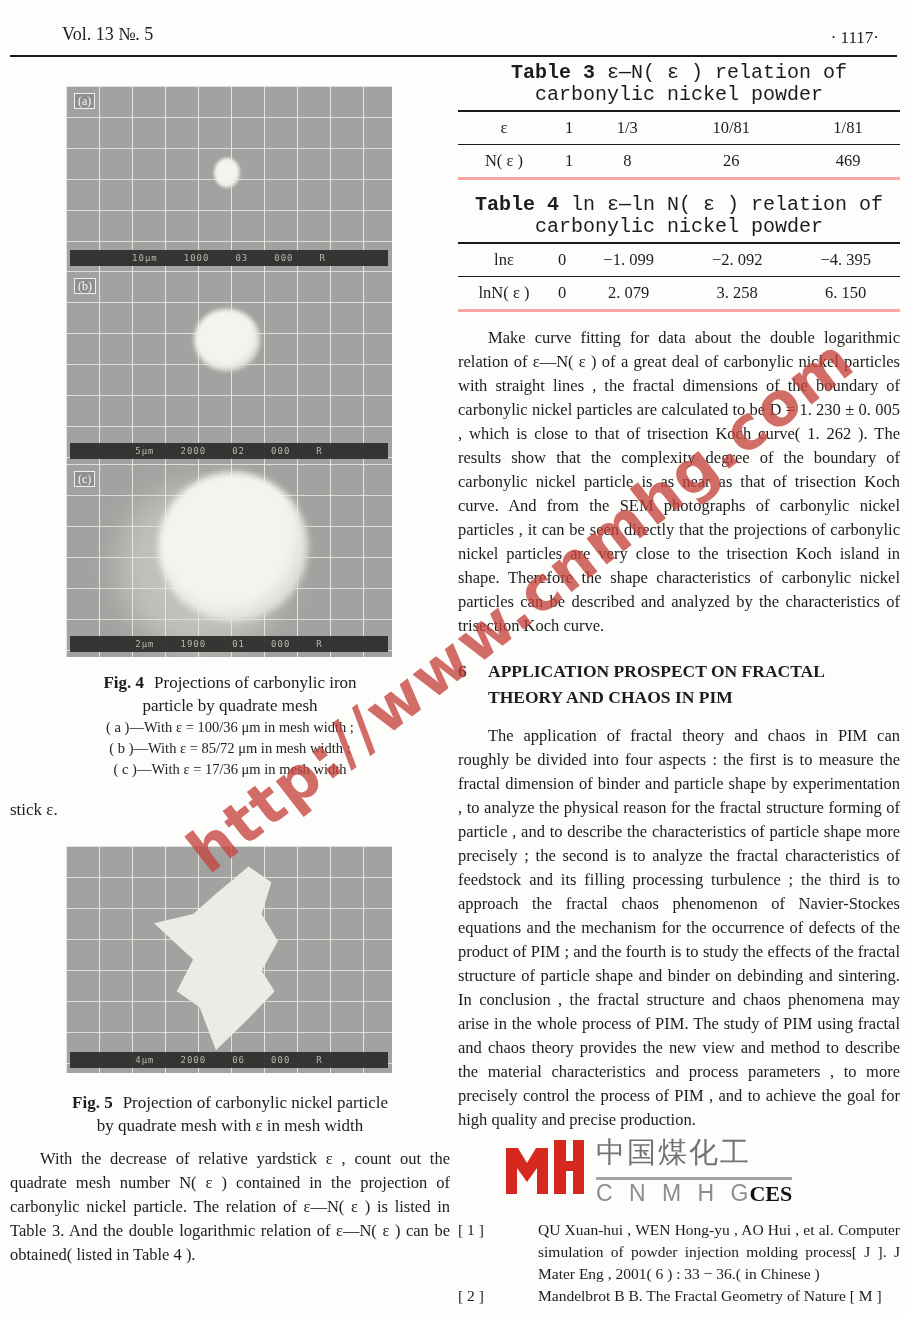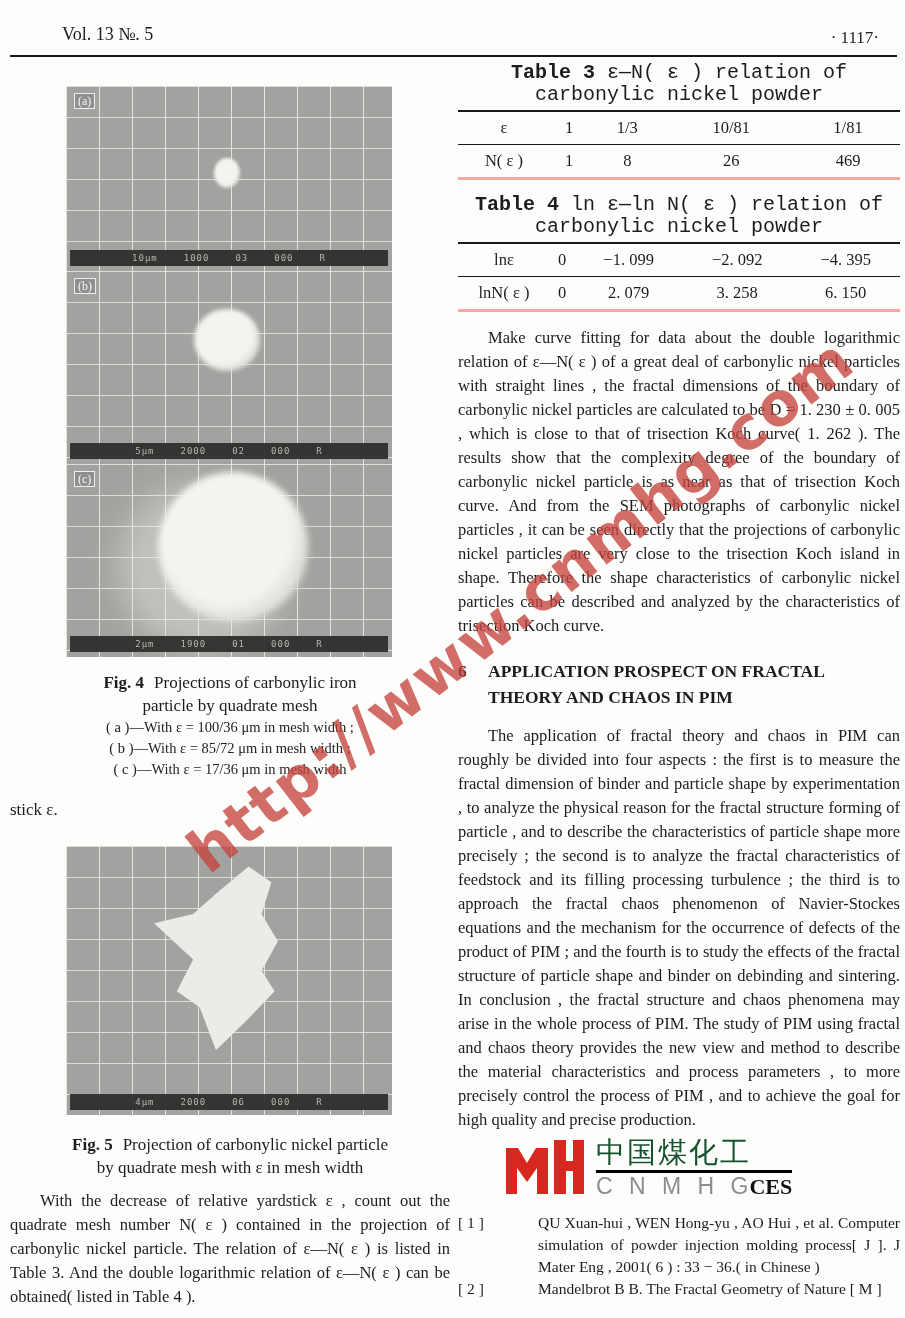--- a/index.html
+++ b/index.html
@@ -24,21 +24,21 @@
   
   .photo-stack { margin-left:56px; width:326px; margin-top:24px; }
   .sem {
     position:relative; width:326px; overflow:hidden;
     background-color:#a2a2a0;
     background-image:
       repeating-linear-gradient(to right,  rgba(245,245,240,.8) 0 1px, rgba(0,0,0,0) 1px 33px),
       repeating-linear-gradient(to bottom, rgba(245,245,240,.7) 0 1px, rgba(0,0,0,0) 1px 31px);
   }
   .sem.pa { height:185px; } .sem.pb { height:193px; } .sem.pc { height:193px; }
-  .sem.f5 { height:269px; }
+  .sem.f5 { height:227px; }
   .sem-label {
     position:absolute; left:8px; top:7px; z-index:3;
     color:#f6f6f2; border:1px solid rgba(255,255,255,.85);
     font-size:12px; line-height:14px; padding:0 3px; background:rgba(120,120,118,.45);
   }
   .blob { position:absolute; background:radial-gradient(ellipse at 45% 40%, #f4f4ee 0 55%, #d8d8d2 75%, rgba(216,216,210,0) 100%); border-radius:50%; filter:blur(1.5px); }
   .blob-a { left:148px; top:72px;  width:26px;  height:30px; }
   .blob-b { left:128px; top:38px;  width:66px;  height:62px; filter:blur(2px); }
   .blob-c { left:92px;  top:8px;   width:150px; height:150px; filter:blur(3px); box-shadow:-30px 20px 30px 10px rgba(230,230,224,.45); }
   .star5 {
@@ -74,21 +74,21 @@
   table.rule tr:last-child  td { border-bottom:3px solid #fca5a5; }
 
   
   .sect { display:flex; margin:20px 0 14px 0; font-weight:bold; font-size:17.5px; line-height:26px; }
   .sect .no { width:30px; }
   .sect .tt { flex:1; }
 
   
   .logo { display:flex; align-items:flex-start; gap:10px; margin:2px 0 6px 42px; background:#fdfdfb; position:relative; z-index:4; width:330px; padding:2px 4px; }
   .logo-mark { width:82px; height:58px; flex:none; }
-  .logo-txt .cn { font-size:29px; line-height:32px; color:#14532d; font-family:"Liberation Sans", sans-serif; letter-spacing:2px; border-bottom:3px solid #000000; padding-bottom:2px; }
+  .logo-txt .cn { font-size:29px; line-height:32px; color:#737373; font-family:"Liberation Sans", sans-serif; letter-spacing:2px; border-bottom:3px solid #a3a3a3; padding-bottom:9px; }
   .logo-row2 { display:flex; align-items:baseline; }
   .logo-txt .lat { font-size:23px; letter-spacing:5px; color:#8d8d8b; font-family:"Liberation Sans", sans-serif; }
   .logo-txt .ces { font-size:22px; font-weight:bold; color:#111; margin-left:-4px; }
 
   
   .refs { margin-top:10px; font-size:15.5px; line-height:22px; }
   .ref { display:flex; }
   .ref .mk { width:44px; flex:none; }
   .ref .tx { flex:1; text-align:justify;margin-left:36px; }
 

